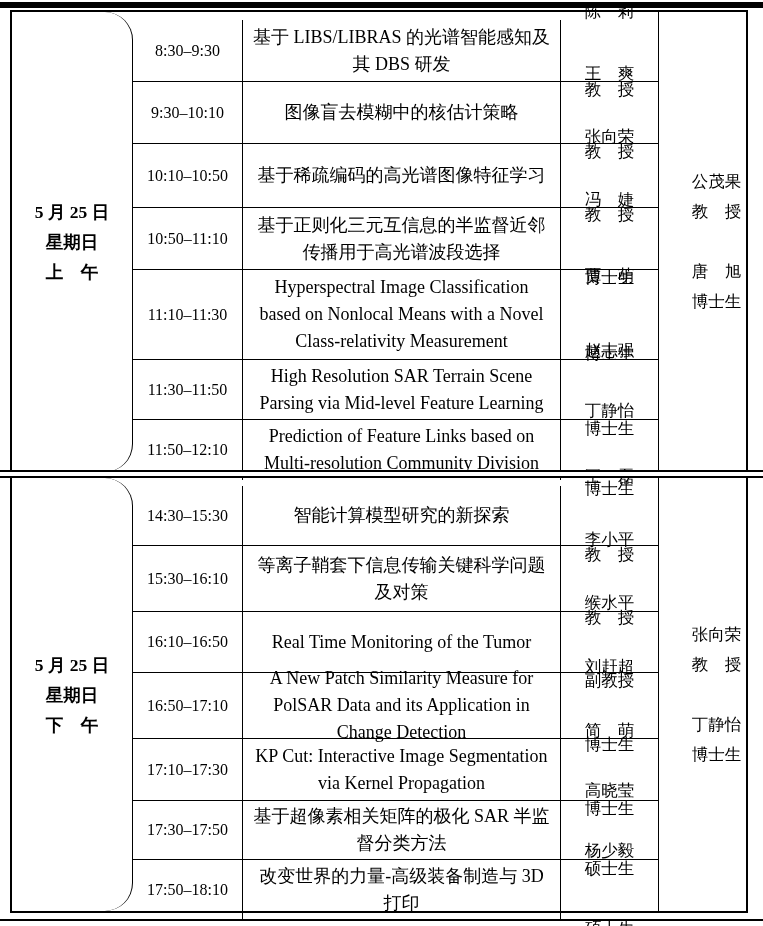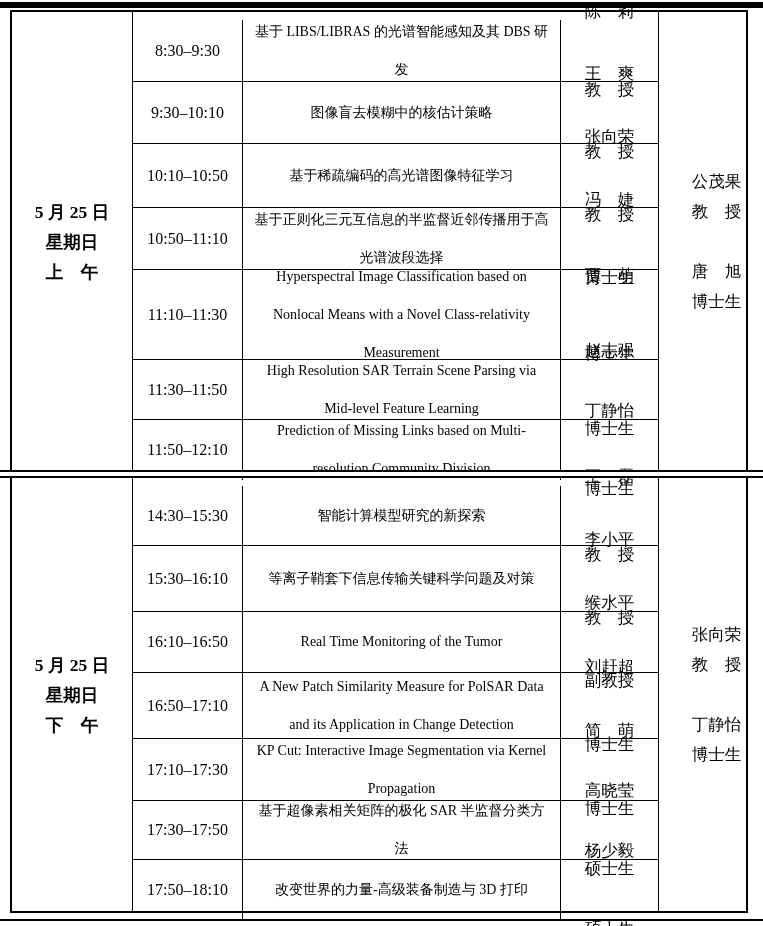--- a/index.html
+++ b/index.html
@@ -27,32 +27,32 @@
   .session.afternoon{height:433px;}
   .sep-spacer{height:6px;width:100%;}
   .cell{
     box-sizing:border-box;
     display:flex;flex-direction:column;
     justify-content:center;align-items:center;
     text-align:center;
   }
   .session-label{
     width:121px;border-right:1px solid #000;
-    font-weight:bold;font-size:17.5px;line-height:30px;
+    font-weight:bold;font-size:17.5px;line-height:30px;border-radius:28px;
   }
   .rows{width:525px;display:flex;flex-direction:column;margin-top:8px;}
   .row{display:flex;width:100%;border-bottom:1px solid #000;box-sizing:border-box;}
   .row:last-child{border-bottom:none;}
   .time{
     width:110px;border-right:1px solid #000;
     font-size:16px;line-height:22px;
   }
   .title{
     width:318px;border-right:1px solid #000;
-    font-size:14px;line-height:38px;
+    font-size:18px;line-height:27px;
     padding:0 9px;
   }
   .speaker{
     width:97px;
     font-size:16.5px;line-height:30px;gap:48px;
   }
   .chair{
     flex:1;border-left:1px solid #000;
     font-size:16.5px;line-height:30px;padding-left:28px;
   }
@@ -144,21 +144,21 @@
           <div class="cell speaker">
             <div>赵志强</div>
             <div>博士生</div>
           </div>
         </div>
         <div class="row" style="height:60px">
           <div class="cell time">
               <span>11:50–12:10</span>
             </div>
           <div class="cell title">
-              <span>Prediction of Missing Links based on Multi-resolution Community Division</span>
+              <span>Prediction of Feature Links based on Multi-resolution Community Division</span>
             </div>
           <div class="cell speaker">
             <div>丁静怡</div>
             <div>博士生</div>
           </div>
         </div>
       </div>
 
       <div class="cell chair">
         <div>公茂果</div>

